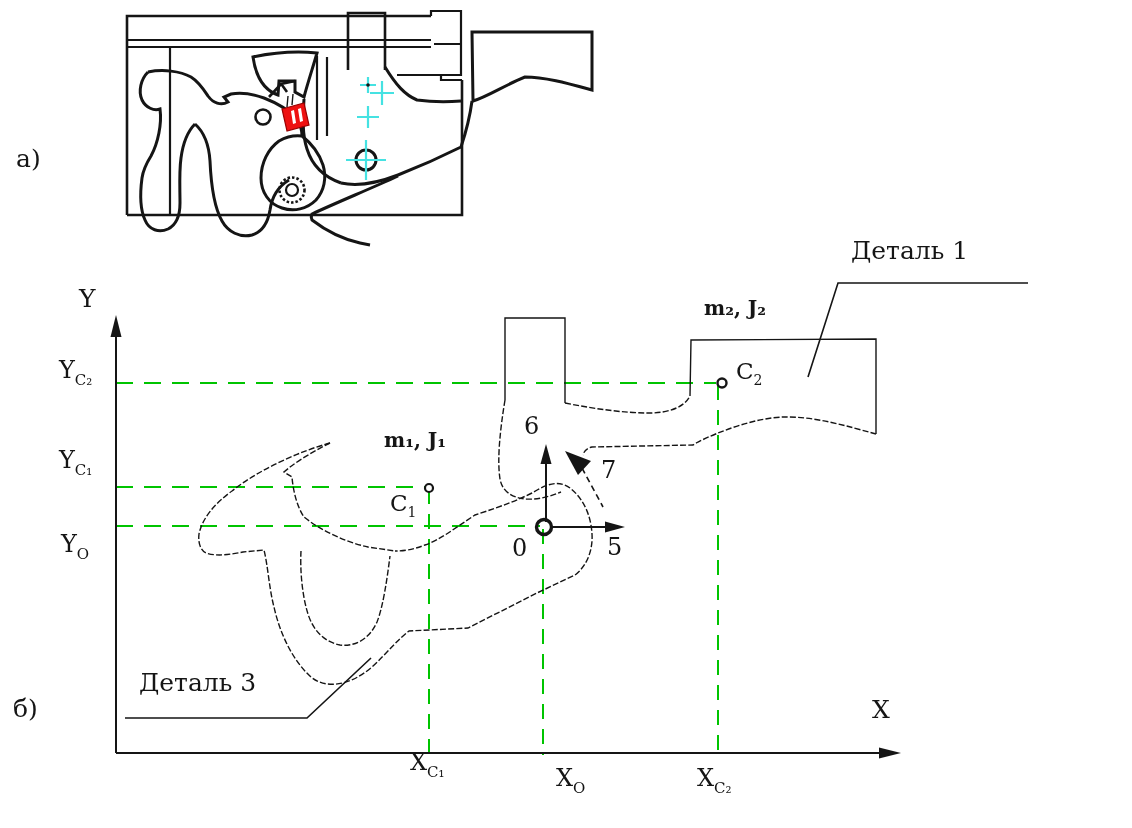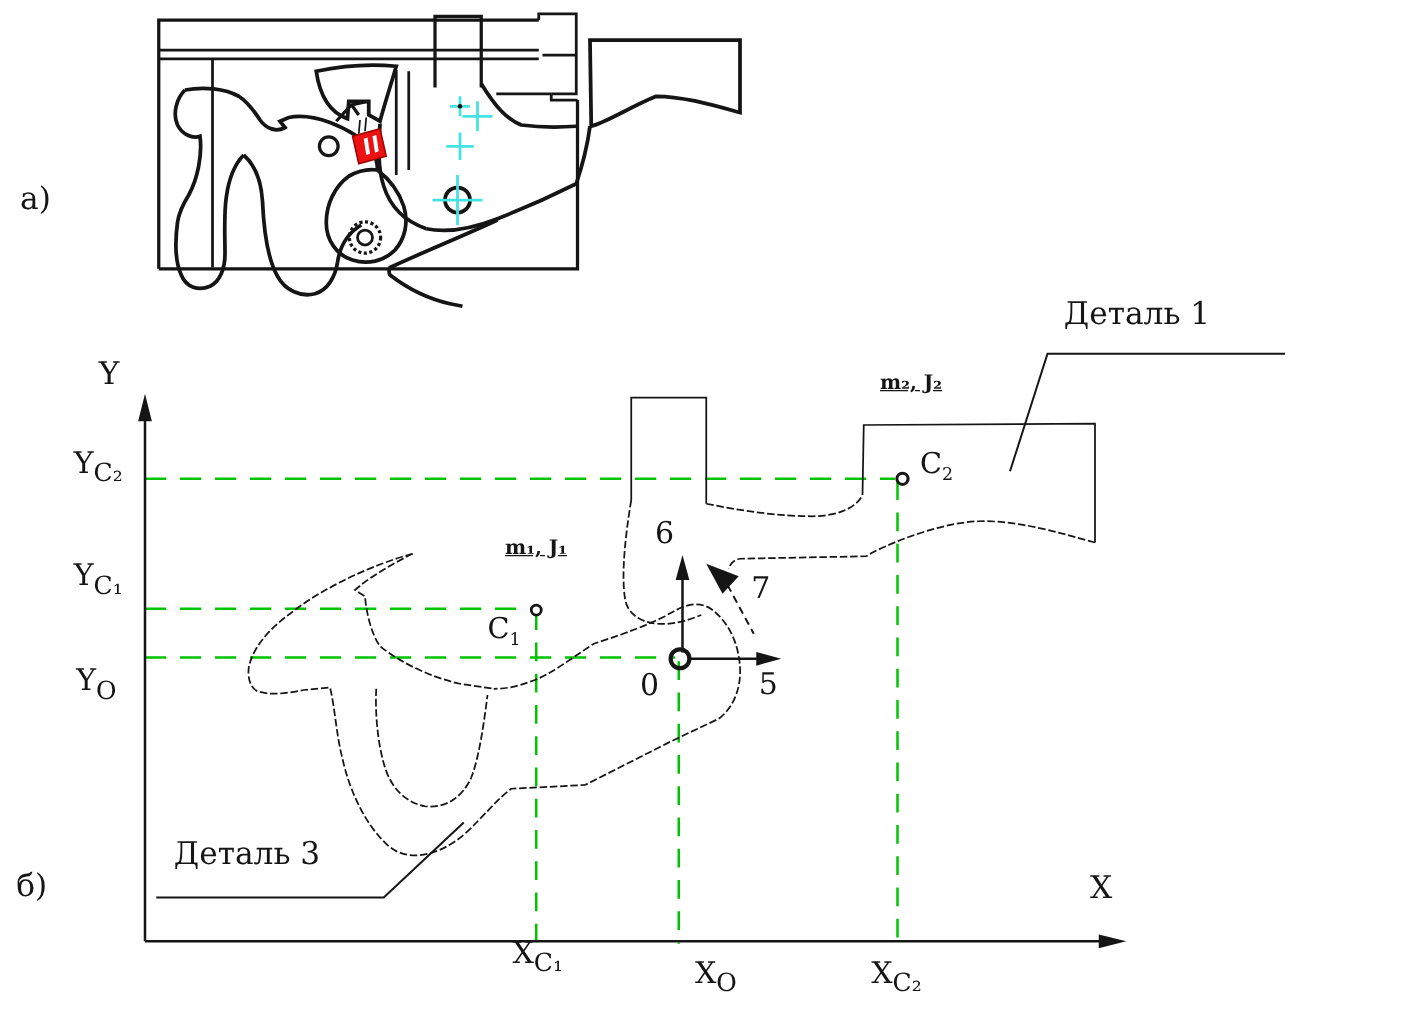--- a/index.html
+++ b/index.html
@@ -1,22 +1,22 @@
 <!DOCTYPE html>
 <html style="--line: #151515; --green: #00c400; --cyan: #45e2e2; --red: #ee1111; --redd: #9a0000; --bg: #ffffff;"><head>
 <meta charset="utf-8">
 <style>
   html,body{margin:0;padding:0;background:#fff;}
   #stage{position:relative;width:1132px;height:828px;background:var(--bg,#fff);
          font-family:"DejaVu Serif", serif;color:var(--line,#151515);overflow:hidden;}
   #stage svg{position:absolute;left:0;top:0;}
   .txt{position:absolute;white-space:nowrap;line-height:1;color:var(--line,#151515);}
-  .fs25{font-size:25px;} .fs24{font-size:24px;} .fs23{font-size:23px;text-align:center;} .fs22{font-size:16px;text-decoration:underline;}
+  .fs25{font-size:25px;} .fs24{font-size:24px;} .fs23{font-size:23px;text-align:center;} .fs22{font-size:20px;}
   .bold{font-weight:700;}
-  .sub{font-size:20px;vertical-align:-7px;}
+  .sub{font-size:15px;vertical-align:-7px;}
   .sub2{font-size:14px;vertical-align:-6px;}
   
   .k{stroke:var(--line,#151515);fill:none;}
   .w3{stroke-width:3;} .w26{stroke-width:2.6;} .w22{stroke-width:2.2;} .w2{stroke-width:2;}
   .w16{stroke-width:1.6;} .w14{stroke-width:1.4;}
   .scan{stroke-dasharray:6 2.2;}
   .green{stroke:var(--green,#00c400);stroke-width:2;fill:none;stroke-dasharray:17 11;}
   .greenv{stroke:var(--green,#00c400);stroke-width:2;fill:none;stroke-dasharray:15 10;}
   .cyan{stroke:var(--cyan,#45e2e2);stroke-width:2.2;fill:none;}
   .fillk{fill:var(--line,#151515);stroke:none;}
@@ -130,19 +130,19 @@
   <div class="txt fs24" style="left:697px;top:766px"><span>X</span><span class="sub">C₂</span></div>
 
   <div class="txt fs23" style="left:390px;top:492px"><span>C</span><span class="sub2">1</span></div>
   <div class="txt fs23" style="left:736px;top:360px"><span>C</span><span class="sub2">2</span></div>
 
   <div class="txt fs24" style="left:512px;top:536px">0</div>
   <div class="txt fs24" style="left:607px;top:535px">5</div>
   <div class="txt fs24" style="left:524px;top:414px">6</div>
   <div class="txt fs24" style="left:601px;top:458px">7</div>
 
-  <div class="txt fs22 bold" style="left:404px;top:430px">m₁, J₁</div>
+  <div class="txt fs22 bold" style="left:384px;top:430px">m₁, J₁</div>
   <div class="txt fs22 bold" style="left:704px;top:298px">m₂, J₂</div>
 
   <div class="txt fs25" style="left:139px;top:670px">Деталь 3</div>
   <div class="txt fs25" style="left:851px;top:238px">Деталь 1</div>
 
 </div>
 
 </body></html>

